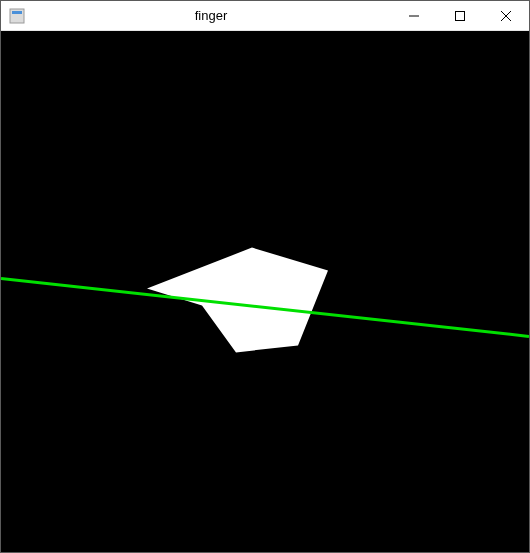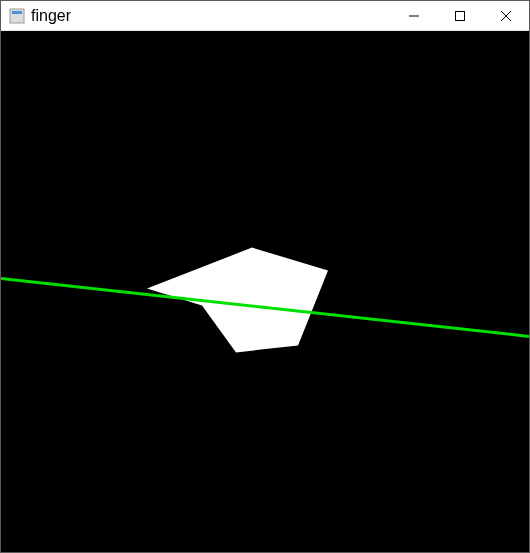--- a/index.html
+++ b/index.html
@@ -31,23 +31,24 @@
       border-bottom: 1px solid #e5e5e5;
       flex-shrink: 0;
     }
     .app-icon {
       width: 16px;
       height: 16px;
       display: inline-block;
       margin-right: 6px;
     }
     .title-text {
-      font-size: 16px;
+      font-size: 13px;
       color: #000;
       flex-grow: 1;
+      text-align: center;
     }
     .window-controls {
       display: flex;
       height: 100%;
     }
     .win-btn {
       width: 46px;
       height: 100%;
       display: flex;
       align-items: center;

